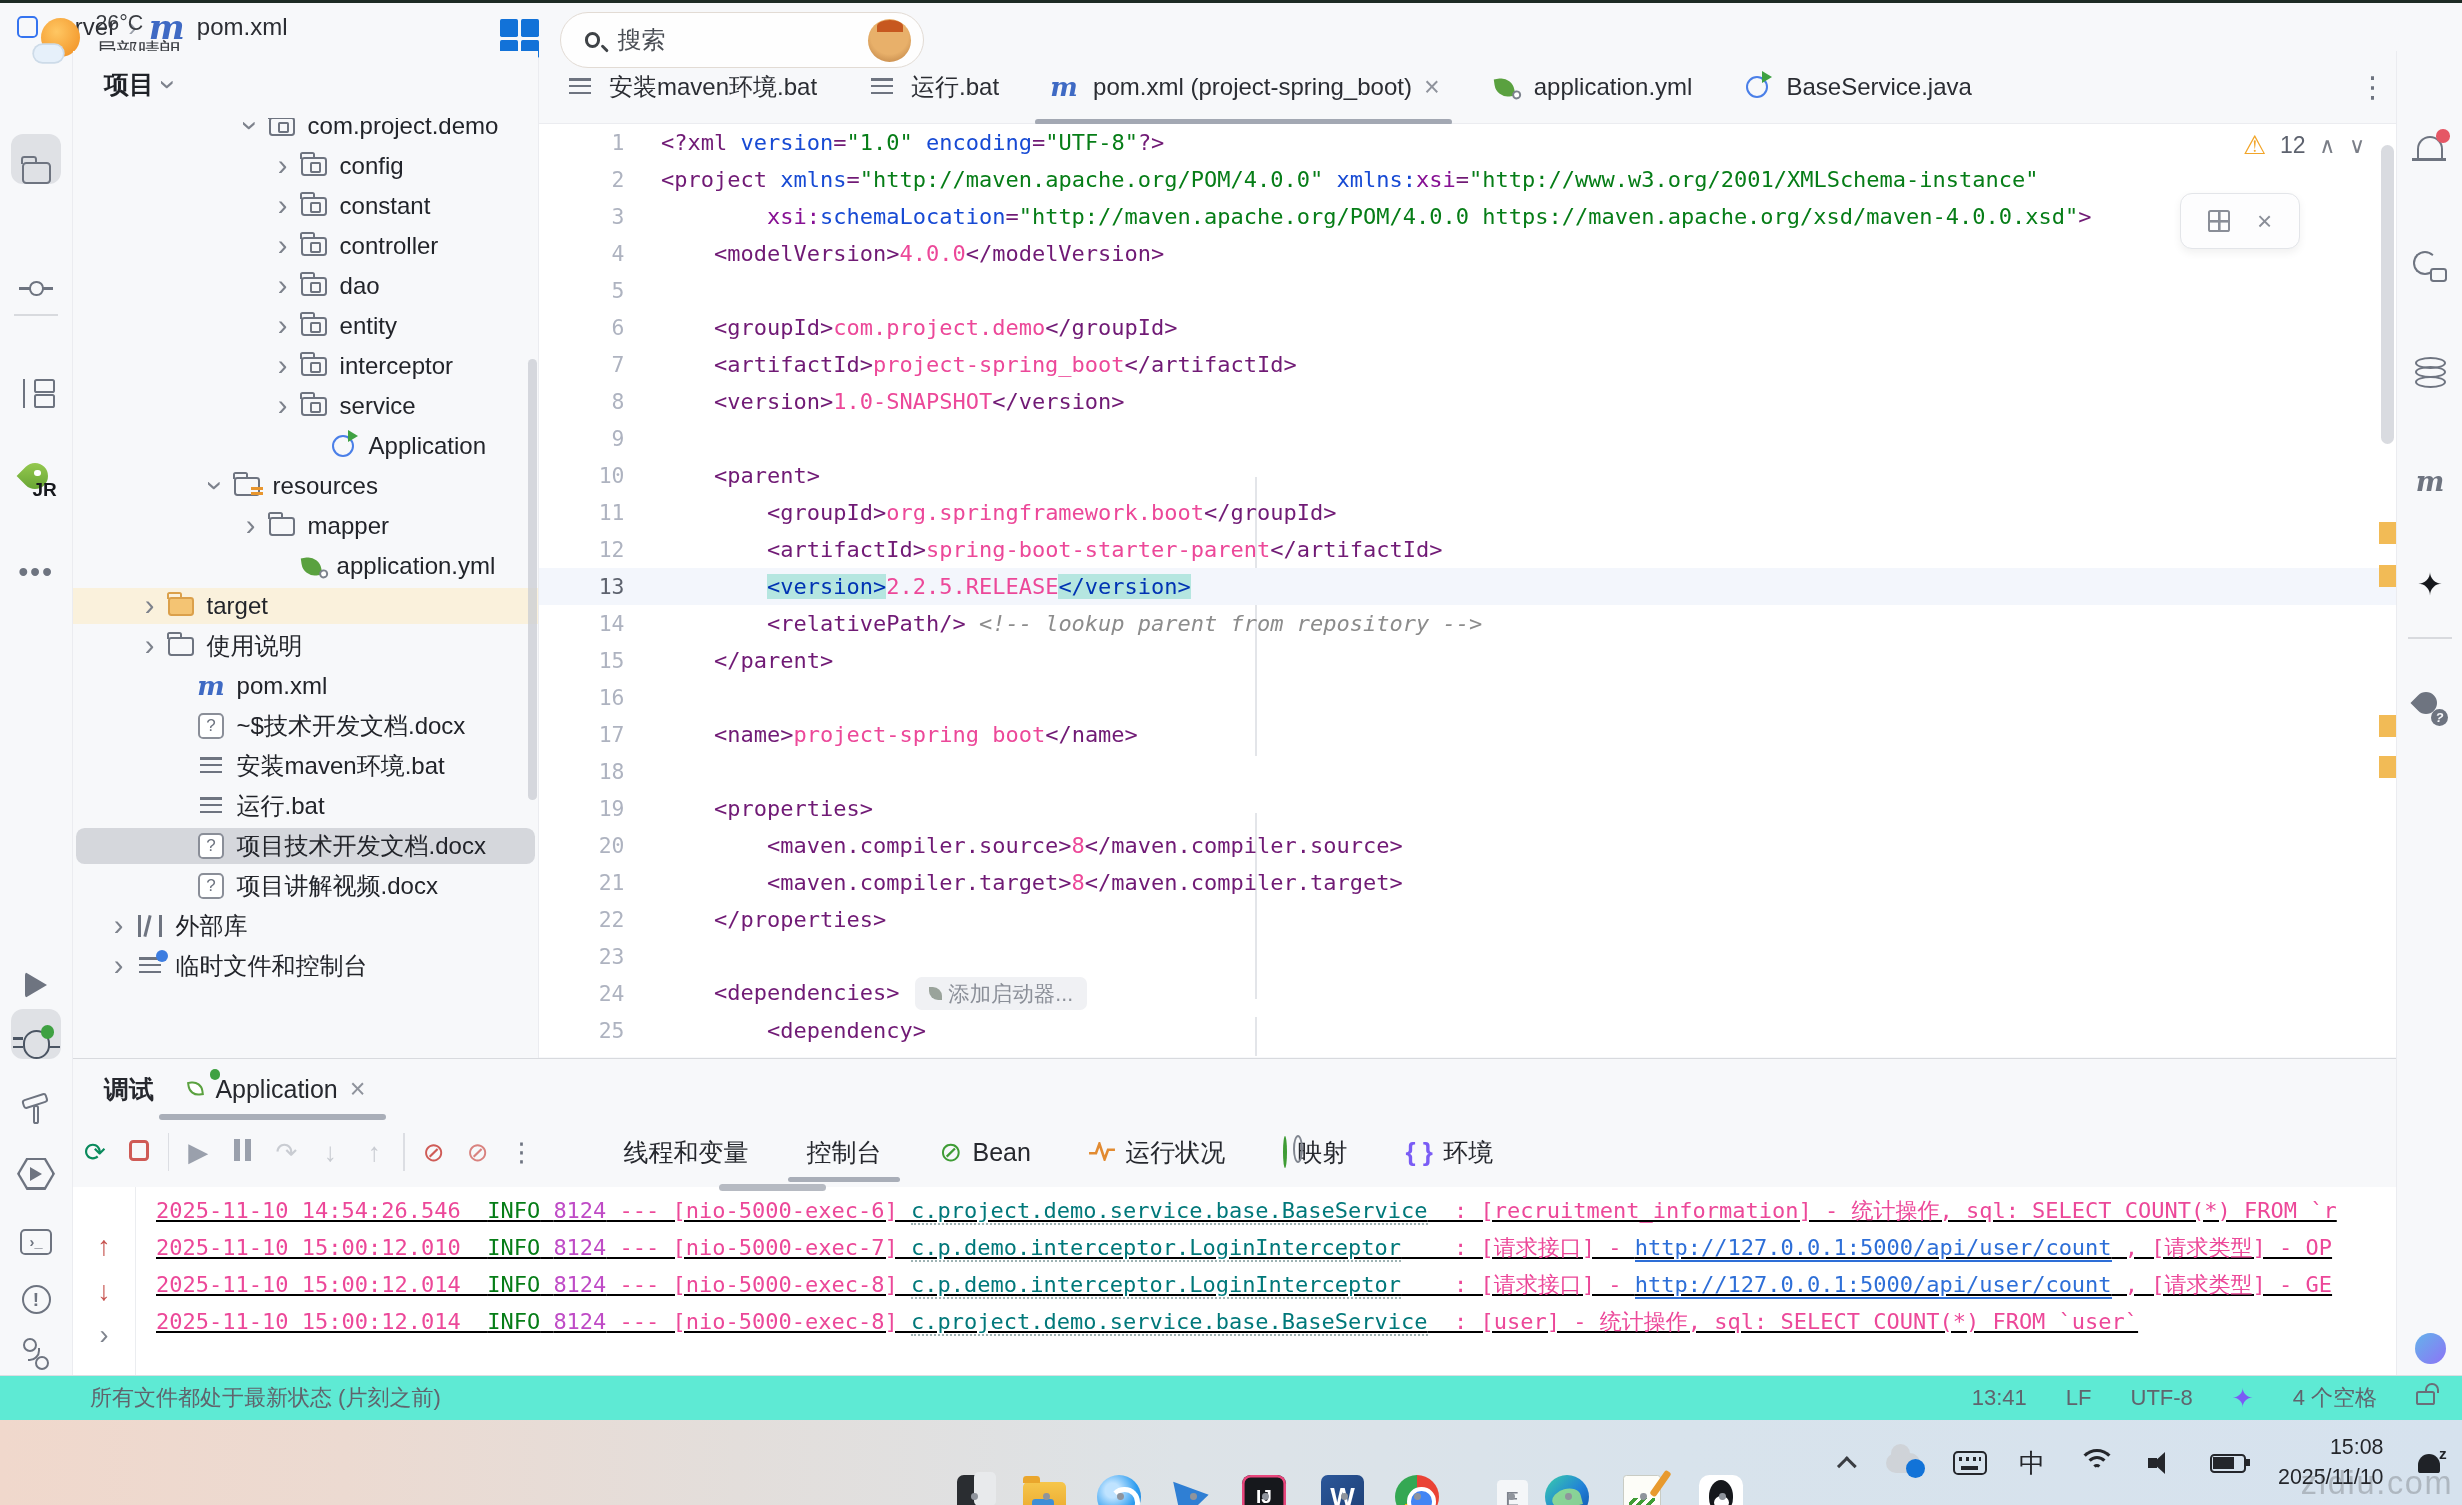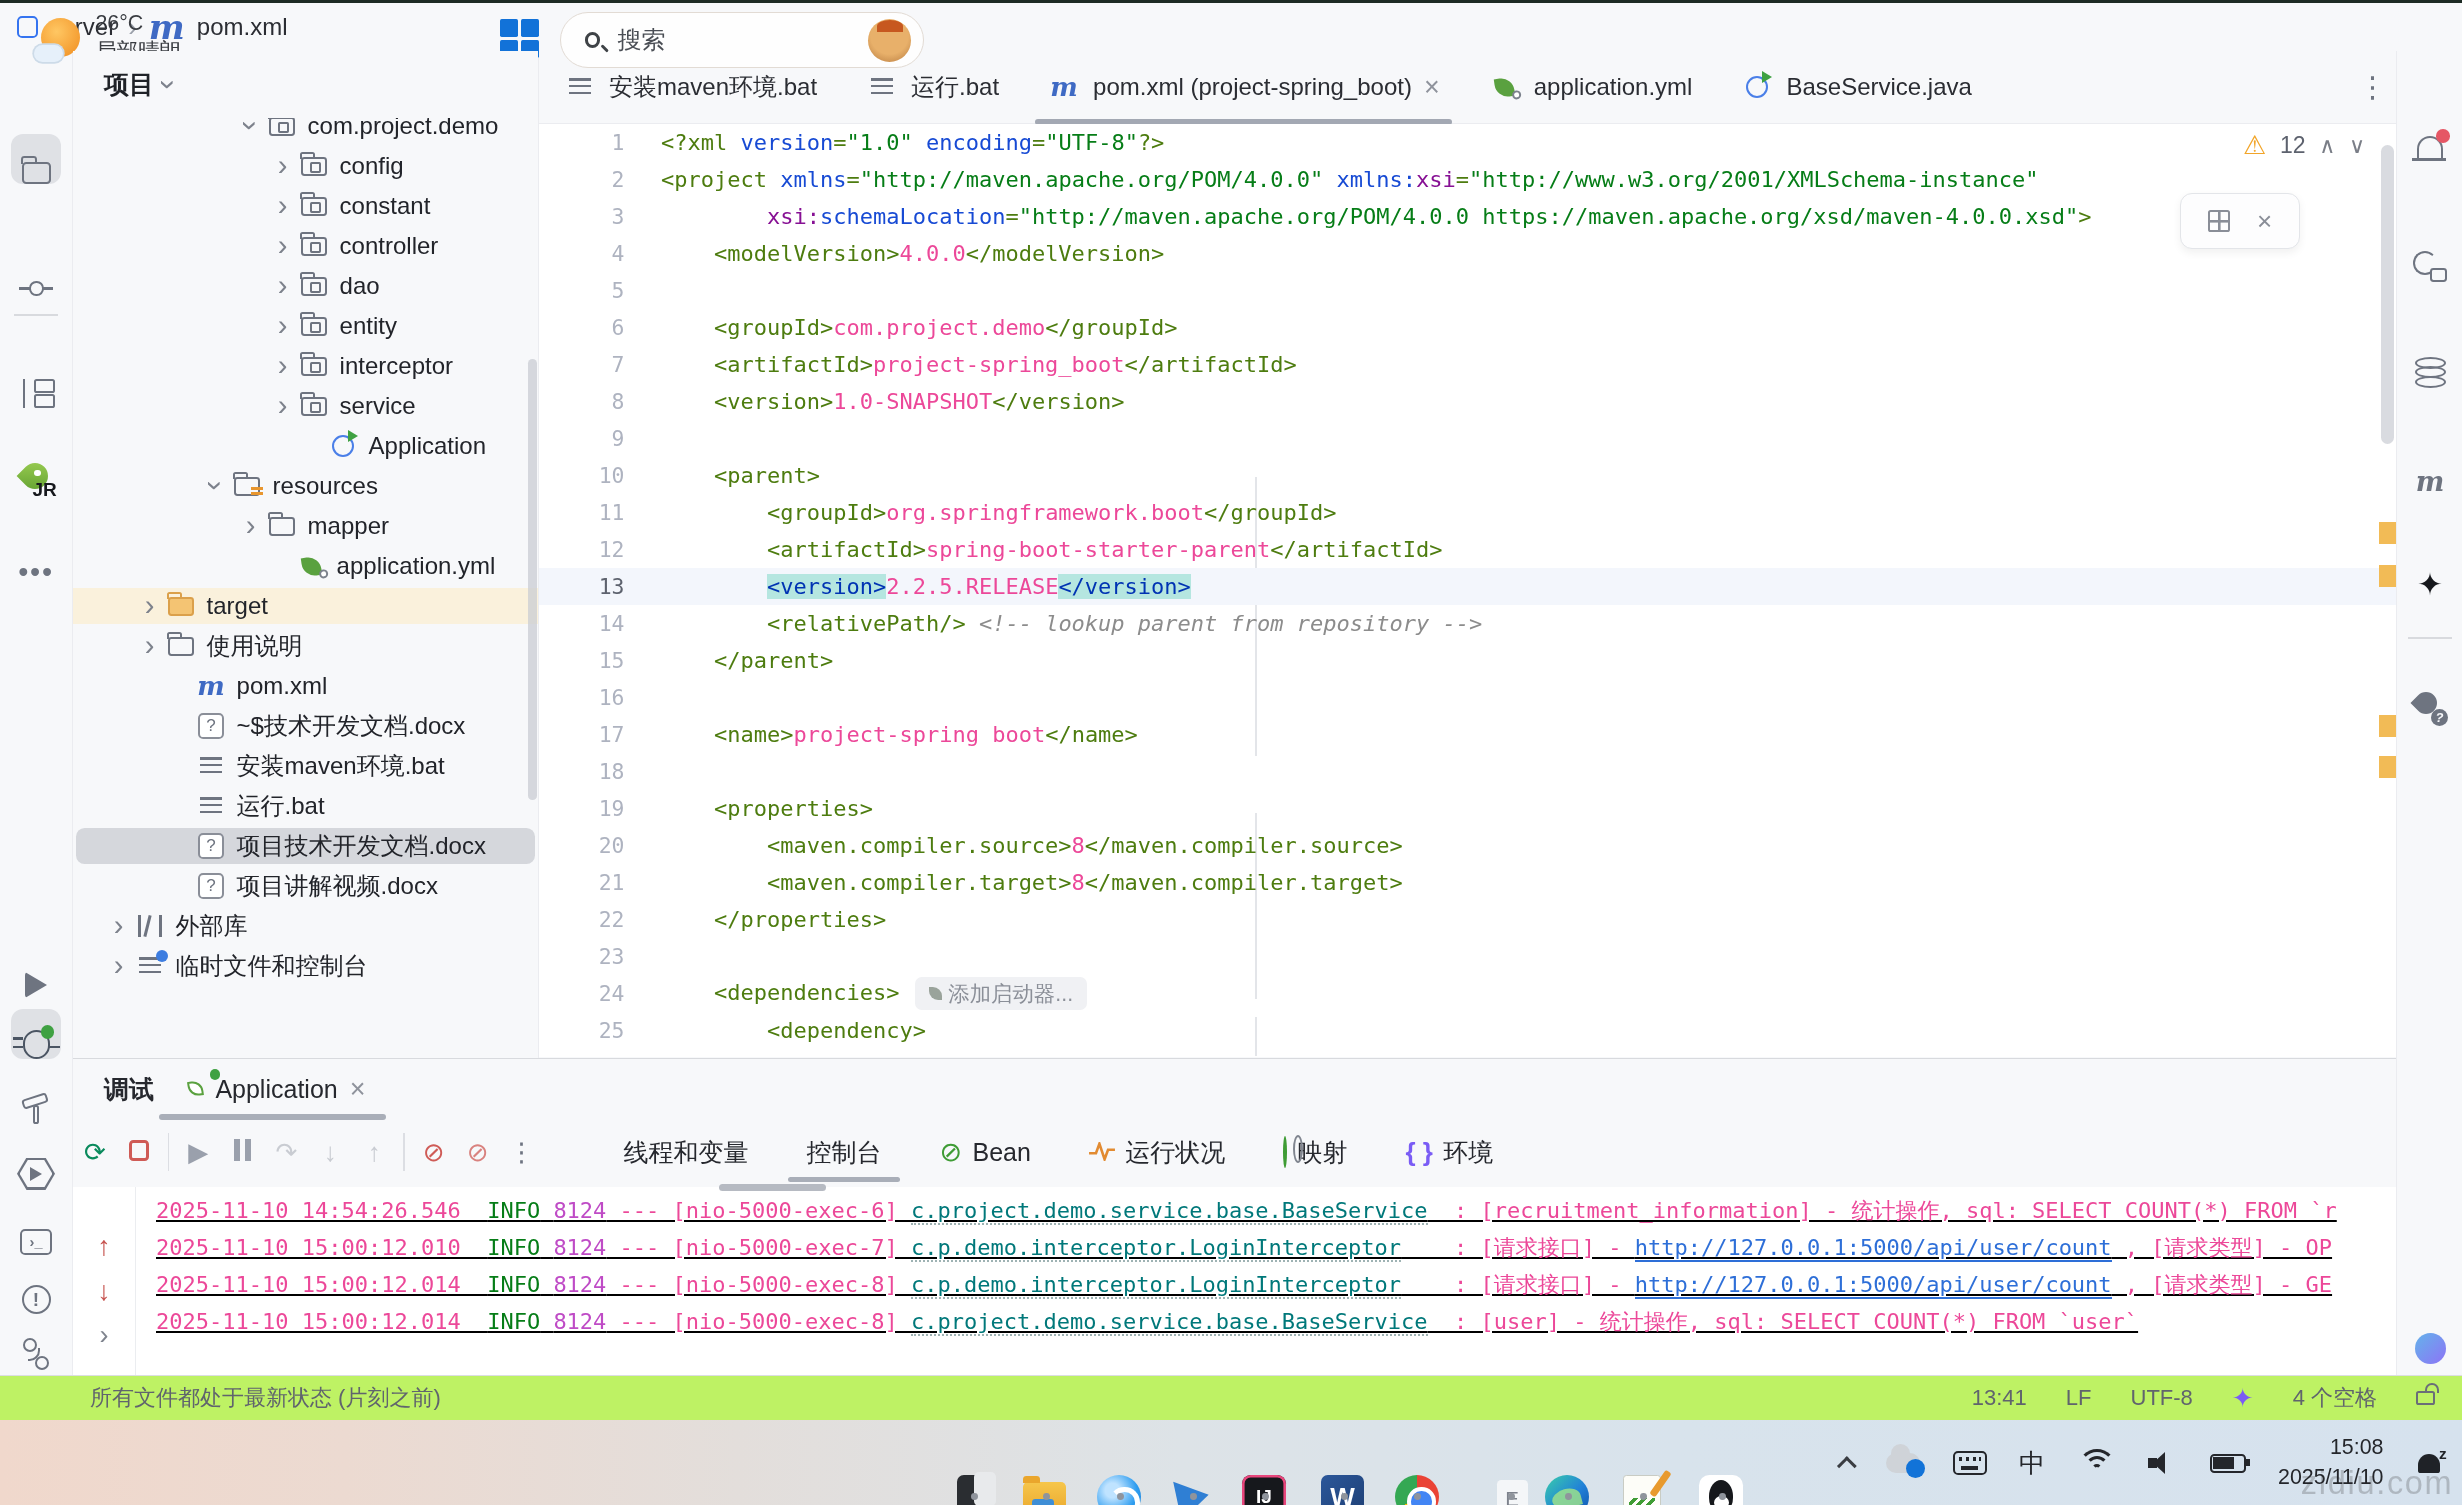--- a/index.html
+++ b/index.html
@@ -103,21 +103,21 @@
   .etab { position:relative; height:73px; display:flex; align-items:center; gap:12px; padding:0 24px; font-size:24px; color:#2b2d33; }
   .etab .underline { position:absolute; left:12px; right:12px; bottom:-1.7px; height:6px; border-radius:3.4px; background:#a3a8b3; }
   .closex { color:#8f939c; font-size:27px; line-height:1; }
   #tabkebab { position:absolute; right:12px; top:19px; color:#6e7480; font-size:29px; }
   #editor { left:539px; top:124px; width:1857px; height:933px; background:#ffffff; overflow:hidden; }
   .codeline { position:relative; height:37px; display:flex; align-items:center; white-space:pre; font-family:"DejaVu Sans Mono",monospace; font-size:22px; }
   .codeline .bgfull { position:absolute; left:0; width:1857px; top:0; bottom:0; }
   .lnum { position:relative; width:94px; flex:none; text-align:right; color:#aeb3c0; font-size:21.4px; padding-right:8.6px; }
   .lnum.cur { color:#5d626e; }
   .ctext { position:relative; padding-left:28px; }
-  .g { color:#4d7c0f;margin-top:24px; } .a { color:#174ad4; } .n { color:#871094; } .s { color:#067d17; }
+  .g { color:#701a75;margin-top:24px; } .a { color:#174ad4; } .n { color:#871094; } .s { color:#067d17; }
   .t { color:#ec4899; } .c { color:#8c8c8c; font-style:italic; }
   .h { color:#0033b3; background:#b5e6e0; }
   .curbg { background:#f3f6fc; }
   .chip { display:inline-flex; align-items:center; gap:6.8px; margin-left:15.4px; background:#f0f1f4; border-radius:6.8px; padding:1.7px 13.7px; font-family:"Liberation Sans",sans-serif; font-size:21.4px; color:#8b8f98; }
   .chip .lf { width:13px; height:13px; background:#9aa39b; border-radius:0 70% 0 70%; }
   .iguide { position:absolute; width:1.7px; background:#e3e5e9; left:716px; }
   #warnwidget { left:2243px; top:130px; display:flex; align-items:center; gap:13.7px; font-size:23px; color:#5d626e; }
   .warn-tri { color:#f2a529; font-size:26px; }
   .minichev { color:#7a7e87; font-size:22px; }
   #inspbox { left:2180px; top:193px; width:120px; height:56px; background:#fdfdfe; border:1.7px solid #e3e5e9; border-radius:12px; box-shadow:0 3.4px 8.6px rgba(0,0,0,.06); display:flex; align-items:center; justify-content:space-evenly; color:#8a8e98; }
@@ -152,21 +152,21 @@
   .wrapIc { width:4.3px; height:26px; background:linear-gradient(#8a8e98 50%,#c75450 50%); transform:rotate(45deg); border-radius:1.7px; }
   .arr { color:#c75450; font-size:27px; font-weight:bold; }
   .gchev { color:#7f848e; font-size:27px; }
   #conlines { position:absolute; left:83px; top:5.1px; right:0; font-family:"DejaVu Sans Mono",monospace; font-size:22px; white-space:pre; overflow:hidden;text-decoration:underline; }
   .cline { height:37px; display:flex; align-items:center; }
   .lv { color:#067d17; } .pid { color:#bf4bc6; } .lg { color:#00787a; border-bottom:2.6px dotted #9fb3b4; }
   .lk { color:#2e6fd8; border-bottom:2.6px solid #2e6fd8; }
   #hthumb { position:absolute; left:646px; top:-3.4px; width:107px; height:7.7px; background:#b6bac2; border-radius:4.3px; }
 
   
-  #statusbar { left:0; top:1375px; width:2462px; height:45px; background:#bef264; border-top:1.7px solid #dcdee2; display:flex; align-items:center; font-size:22px; color:#60646d; }
+  #statusbar { left:0; top:1375px; width:2462px; height:45px; background:#5eead4; border-top:1.7px solid #dcdee2; display:flex; align-items:center; font-size:22px; color:#60646d; }
   #statusbar .left { padding-left:90px; }
   #statusbar .right { margin-left:auto; display:flex; align-items:center; gap:39px; padding-right:27px; }
   .lock { width:19px; height:13.7px; border:2.6px solid #6a6e78; border-radius:2.6px; position:relative; }
   .lock:before { content:""; position:absolute; left:6.8px; top:-10.3px; width:10.3px; height:8.6px; border:2.6px solid #6a6e78; border-bottom:none; border-radius:6.8px 6.8px 0 0; }
 
   
   #taskbar { left:0; top:1420px; width:2462px; height:86px; background:linear-gradient(90deg,#f0d8cc 0%,#ecdad1 14%,#e3dedb 30%,#dde3e7 48%,#d8e3ec 68%,#d6e2ee 100%); }
   #weather { position:absolute; left:41px; top:8.6px; display:flex; align-items:center; gap:15.4px; }
   .sun { width:39px; height:39px; background:radial-gradient(circle at 40% 35%,#ffc763,#f08c1e); border-radius:50%; position:relative; }
   .sun:after { content:""; position:absolute; left:-6.8px; bottom:-5.1px; width:29px; height:17px; background:#e6f0fa; border-radius:8.6px; box-shadow:0 0 0 1.7px #cddbe8; }

